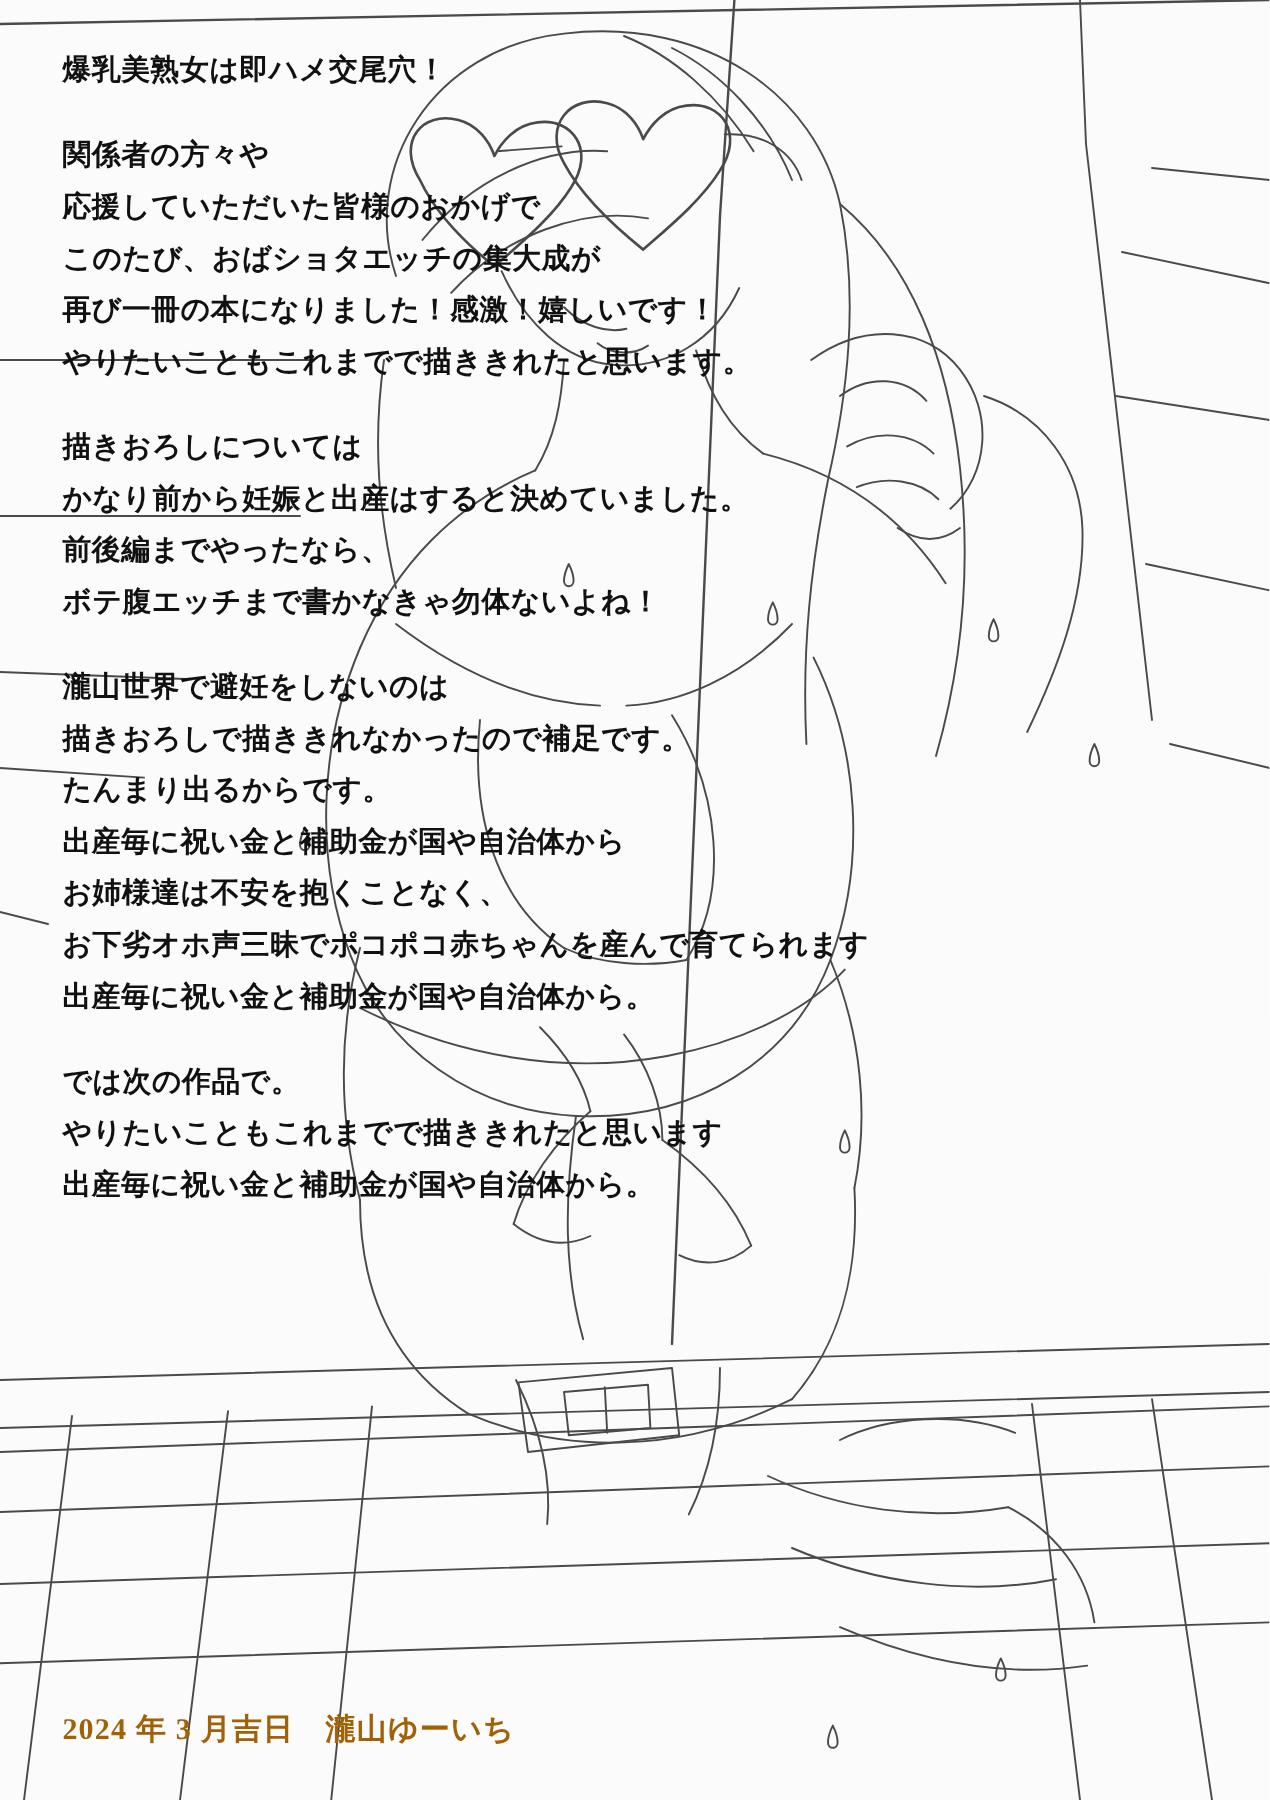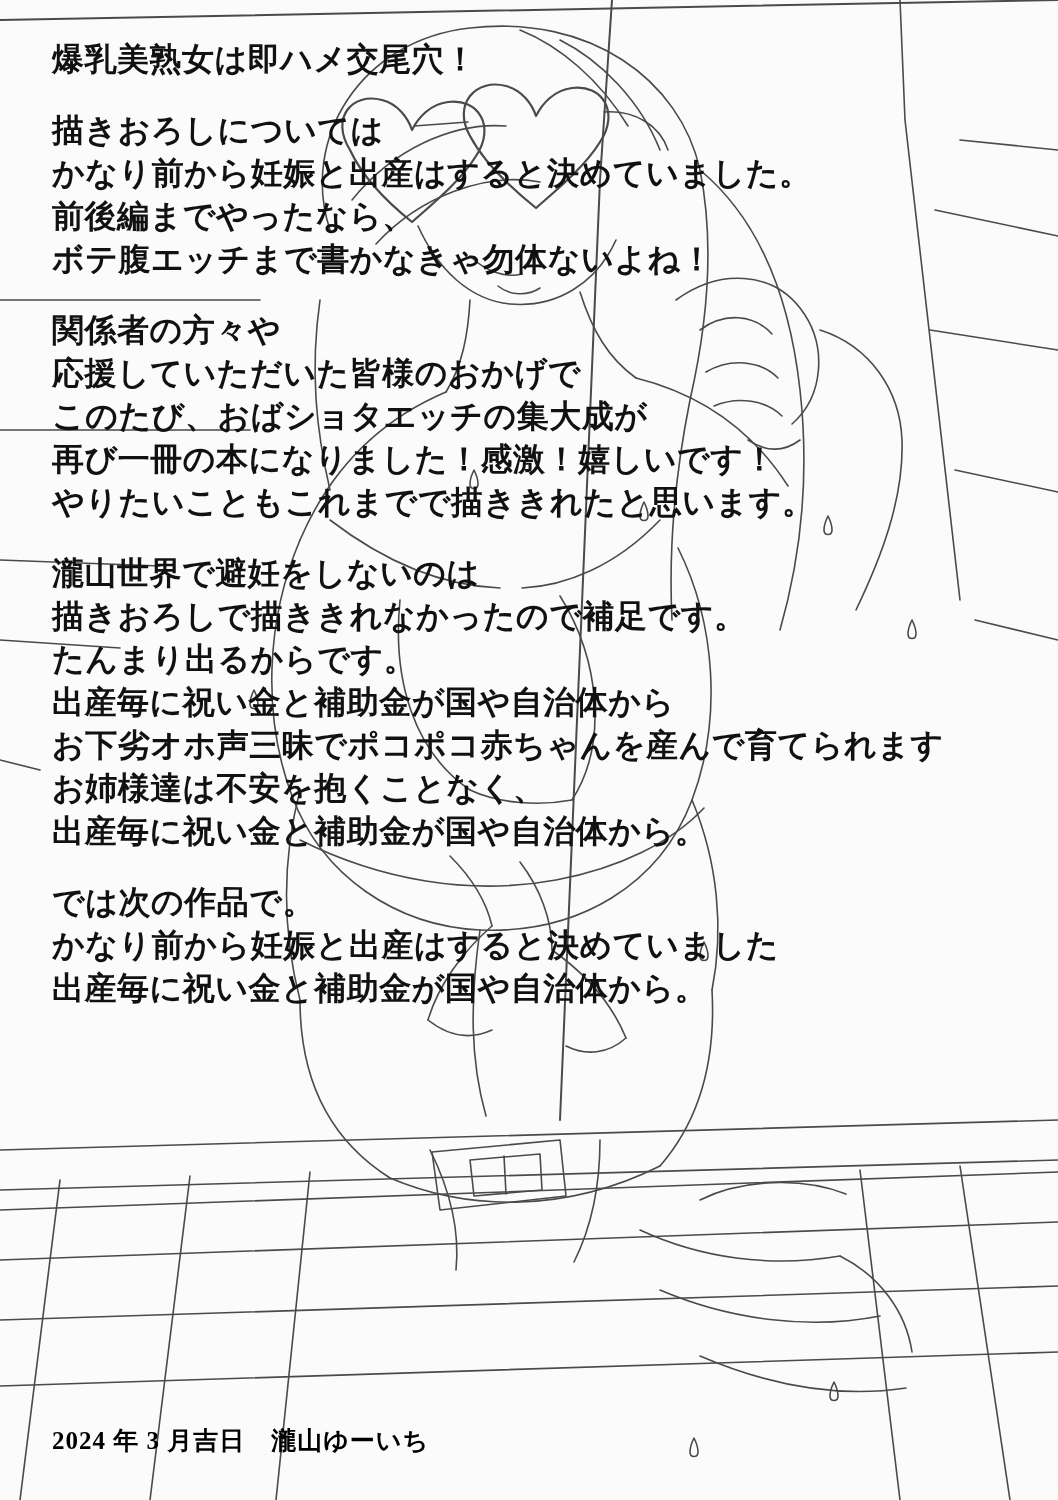--- a/index.html
+++ b/index.html
@@ -35,36 +35,36 @@
     position: absolute;
     left: 52px;
     top: 38px;
     width: 900px;
   }
   .para {
     margin: 0 0 28px 0;
   }
   .para:last-child { margin-bottom: 12px; }
   .line {
-    font-size: 32px;
+    font-size: 24px;
     line-height: 43px;
     font-weight: 700;
     color: #111111;
     letter-spacing: 0.5px;
     white-space: pre;
   }
   .signature-block {
     position: absolute;
     left: 52px;
     top: 1424px;
   }
   .signature {
     font-size: 25px;
     font-weight: 700;
-    color: #000000;
+    color: #a16207;
     letter-spacing: 1px;
     white-space: pre;
   }
 </style>
 </head>
 <body>
 
 <div class="page">
 
   <div class="artwork">
@@ -176,47 +176,47 @@
     </svg>
   </div>
 
   <div class="afterword">
 
     <div class="para">
       <div class="line">爆乳美熟女は即ハメ交尾穴！</div>
     </div>
 
     <div class="para">
-      <div class="line">描きおろしについては</div>
-      <div class="line">かなり前から妊娠と出産はすると決めていました。</div>
-      <div class="line">前後編までやったなら、</div>
-      <div class="line">ボテ腹エッチまで書かなきゃ勿体ないよね！</div>
-    </div>
-
-    <div class="para">
       <div class="line">関係者の方々や</div>
       <div class="line">応援していただいた皆様のおかげで</div>
       <div class="line">このたび、おばショタエッチの集大成が</div>
       <div class="line">再び一冊の本になりました！感激！嬉しいです！</div>
       <div class="line">やりたいこともこれまでで描ききれたと思います。</div>
     </div>
 
     <div class="para">
+      <div class="line">描きおろしについては</div>
+      <div class="line">かなり前から妊娠と出産はすると決めていました。</div>
+      <div class="line">前後編までやったなら、</div>
+      <div class="line">ボテ腹エッチまで書かなきゃ勿体ないよね！</div>
+    </div>
+
+    <div class="para">
       <div class="line">瀧山世界で避妊をしないのは</div>
       <div class="line">描きおろしで描ききれなかったので補足です。</div>
       <div class="line">たんまり出るからです。</div>
       <div class="line">出産毎に祝い金と補助金が国や自治体から</div>
+      <div class="line">お姉様達は不安を抱くことなく、</div>
       <div class="line">お下劣オホ声三昧でポコポコ赤ちゃんを産んで育てられます</div>
-      <div class="line">お姉様達は不安を抱くことなく、</div>
       <div class="line">出産毎に祝い金と補助金が国や自治体から。</div>
     </div>
 
     <div class="para">
       <div class="line">では次の作品で。</div>
-      <div class="line">かなり前から妊娠と出産はすると決めていました</div>
+      <div class="line">やりたいこともこれまでで描ききれたと思います</div>
       <div class="line">出産毎に祝い金と補助金が国や自治体から。</div>
     </div>
 
   </div>
 
   <div class="signature-block">
     <div class="signature">2024 年 3 月吉日　瀧山ゆーいち</div>
   </div>
 
 </div>

